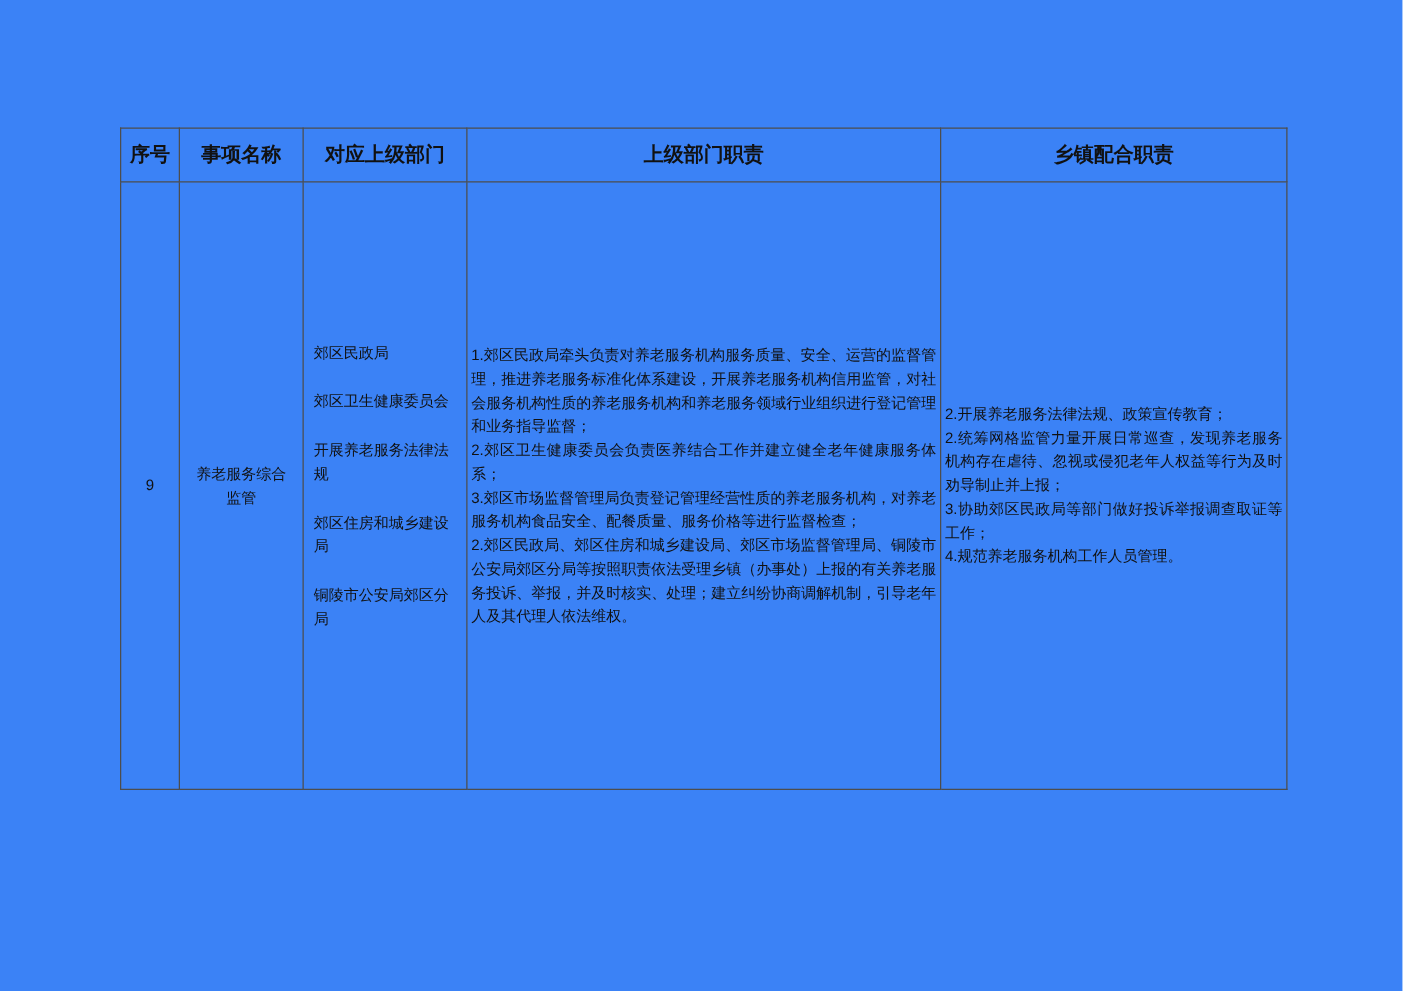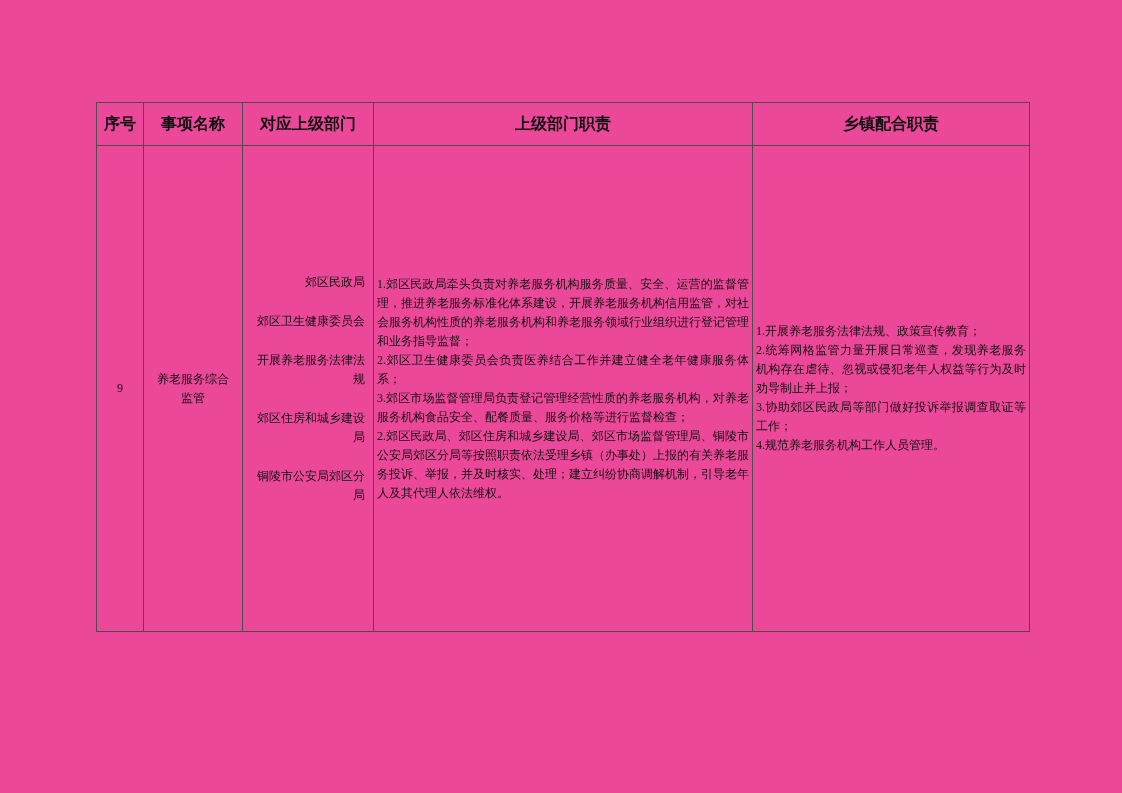--- a/index.html
+++ b/index.html
@@ -4,23 +4,23 @@
 <style>
   html, body {
     margin: 0;
     padding: 0;
     background: #ffffff;
   }
   .sheet {
     position: relative;
     width: 1122px;
     height: 793px;
-    background: #ec4899;
+    background: #3b82f6;
     overflow: hidden;
-    font-family: Liberation Serif, serif;
+    font-family: Liberation Sans, sans-serif;
     color: #111111;
   }
   table.doc-table {
     position: absolute;
     left: 96px;
     top: 102px;
     width: 933px;
     border-collapse: collapse;
     table-layout: fixed;
   }
@@ -56,21 +56,21 @@
   td.cell-item-name {
     padding: 0 11px;
   }
   td.cell-departments {
     padding: 0 8px;
   }
   td.cell-duties {
     padding: 1px 3px;
   }
   .dept-line {
-    text-align: right;
+    text-align: left;
     line-height: 19px;
   }
   .dept-line + .dept-line {
     margin-top: 20px;
   }
   .duty-line {
     text-align: justify;
     text-justify: inter-ideograph;
     line-height: 19px;
   }
@@ -118,21 +118,21 @@
             <div class="dept-line">郊区住房和城乡建设局</div>
             <div class="dept-line">铜陵市公安局郊区分局</div>
           </td>
         <td class="cell-duties">
             <div class="duty-line">1.郊区民政局牵头负责对养老服务机构服务质量、安全、运营的监督管理，推进养老服务标准化体系建设，开展养老服务机构信用监管，对社会服务机构性质的养老服务机构和养老服务领域行业组织进行登记管理和业务指导监督；</div>
             <div class="duty-line">2.郊区卫生健康委员会负责医养结合工作并建立健全老年健康服务体系；</div>
             <div class="duty-line">3.郊区市场监督管理局负责登记管理经营性质的养老服务机构，对养老服务机构食品安全、配餐质量、服务价格等进行监督检查；</div>
             <div class="duty-line">2.郊区民政局、郊区住房和城乡建设局、郊区市场监督管理局、铜陵市公安局郊区分局等按照职责依法受理乡镇（办事处）上报的有关养老服务投诉、举报，并及时核实、处理；建立纠纷协商调解机制，引导老年人及其代理人依法维权。</div>
           </td>
         <td class="cell-duties">
-            <div class="duty-line">1.开展养老服务法律法规、政策宣传教育；</div>
+            <div class="duty-line">2.开展养老服务法律法规、政策宣传教育；</div>
             <div class="duty-line">2.统筹网格监管力量开展日常巡查，发现养老服务机构存在虐待、忽视或侵犯老年人权益等行为及时劝导制止并上报；</div>
             <div class="duty-line">3.协助郊区民政局等部门做好投诉举报调查取证等工作；</div>
             <div class="duty-line">4.规范养老服务机构工作人员管理。</div>
           </td>
       </tr>
     </tbody>
   </table>
 
 
 </div>

